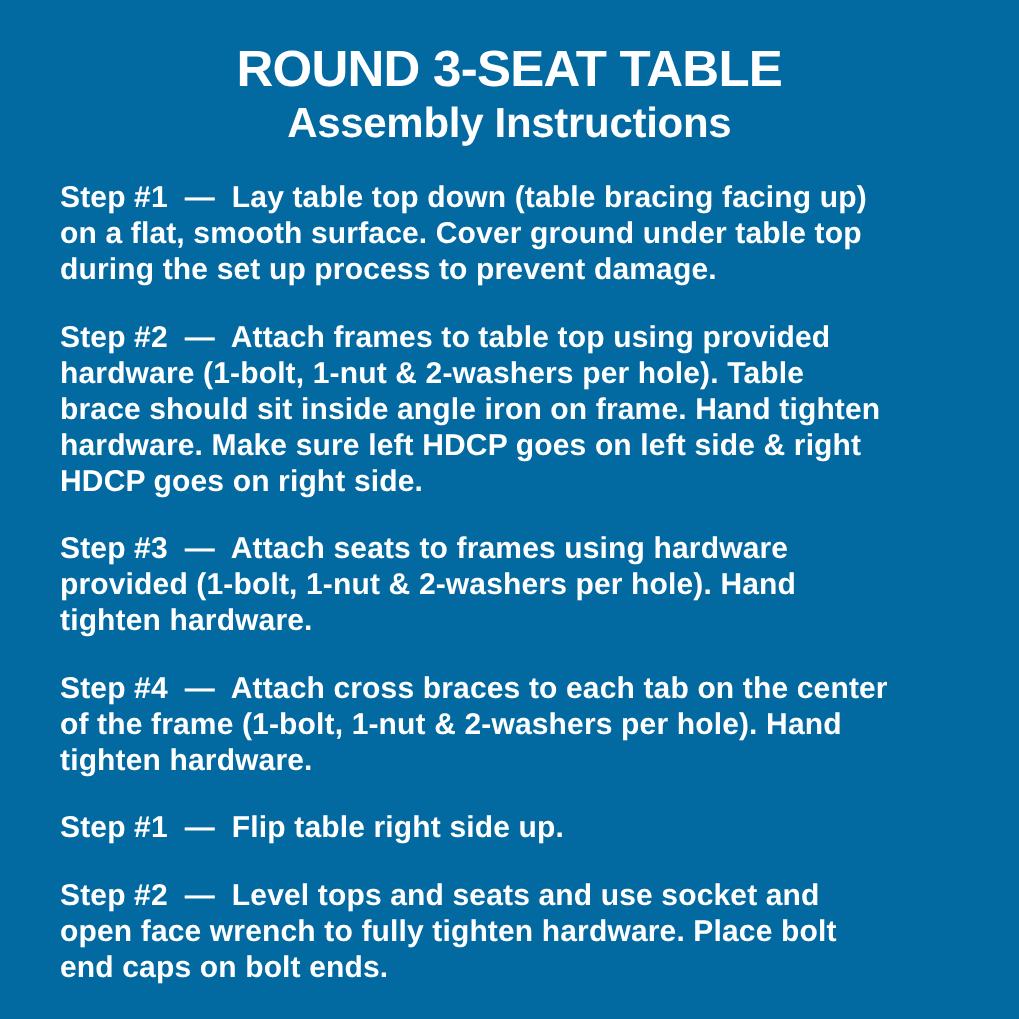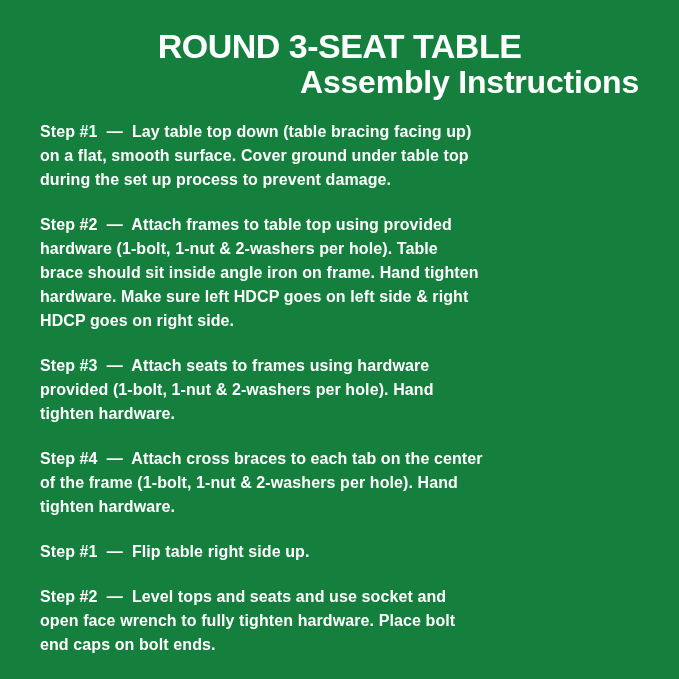--- a/index.html
+++ b/index.html
@@ -13,44 +13,44 @@
     overflow: hidden;
     font-family: "Liberation Sans", sans-serif;
     color: #ffffff;
     -webkit-font-smoothing: antialiased;
   }
   .page {
     box-sizing: border-box;
     width: 679px;
     height: 679px;
     padding: 26px 20px 0 40px;
-    background: #15803d;
+    background: #0369a1;
   }
   .title {
     margin: 0 0 2px 0;
     padding-right: 20px; 
     text-align: center;
     font-size: 34px;
     line-height: 40px;
     font-weight: 700;
     letter-spacing: -0.5px;
     white-space: nowrap;
   }
   .subtitle {
     margin: 0 0 24px 0;
     padding-right: 20px;
-    text-align: right;
-    font-size: 32px;
+    text-align: center;
+    font-size: 28px;
     line-height: 28px;
     font-weight: 700;
     letter-spacing: -0.2px;
   }
   .step {
     margin: 0 0 21px 0;
-    font-size: 16px;
+    font-size: 20px;
     line-height: 24px;
     font-weight: 700;
     letter-spacing: 0.1px;
     white-space: pre; 
   }
 </style>
 </head>
 <body>
 
 <div class="page">

